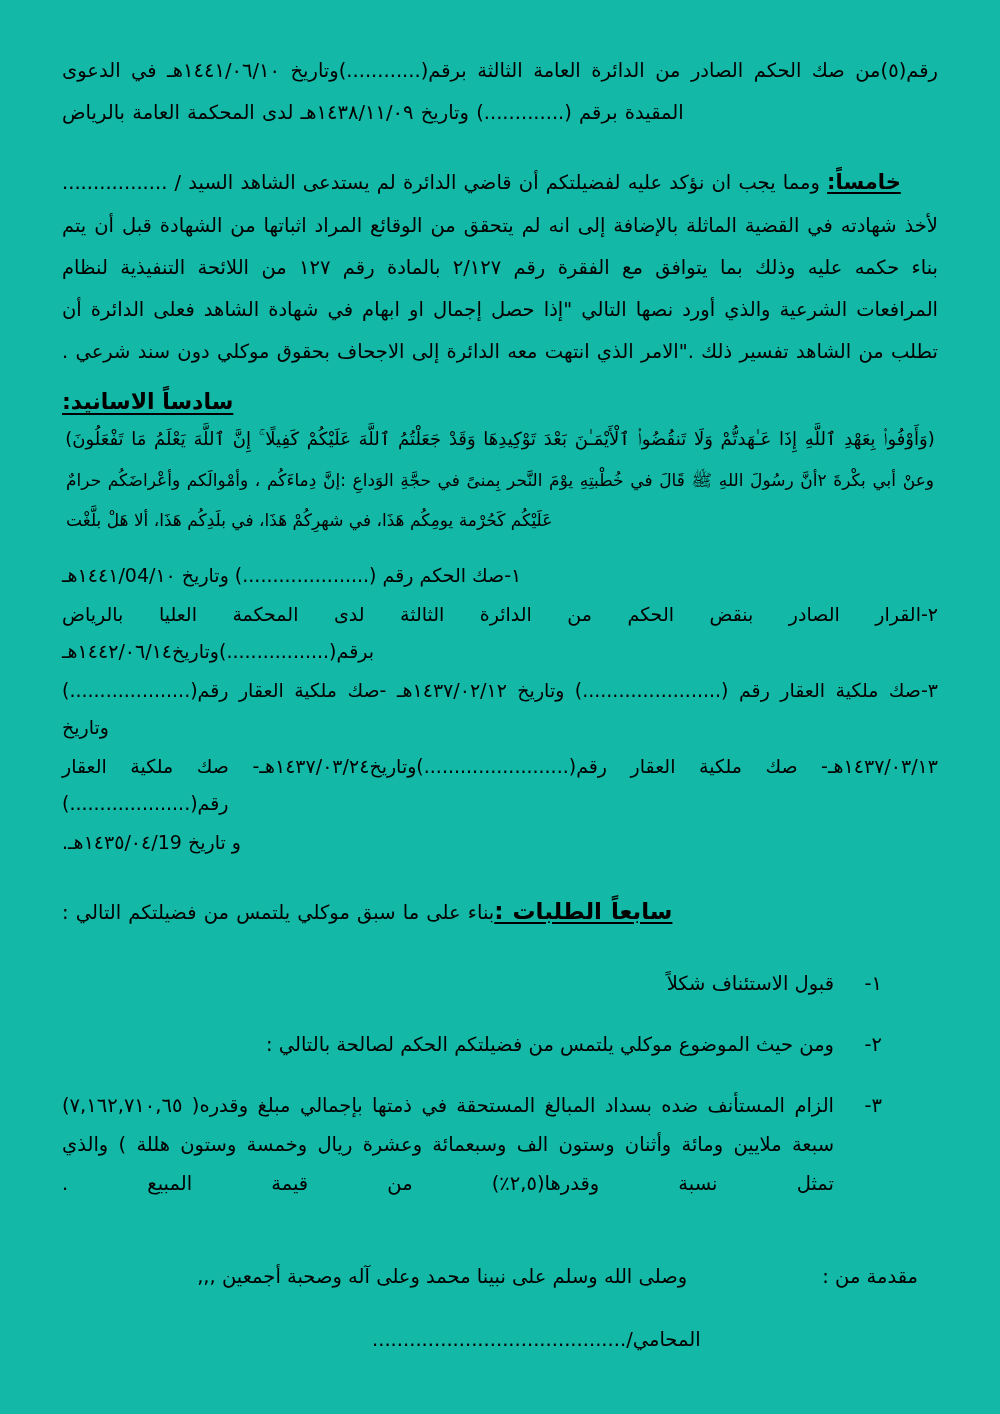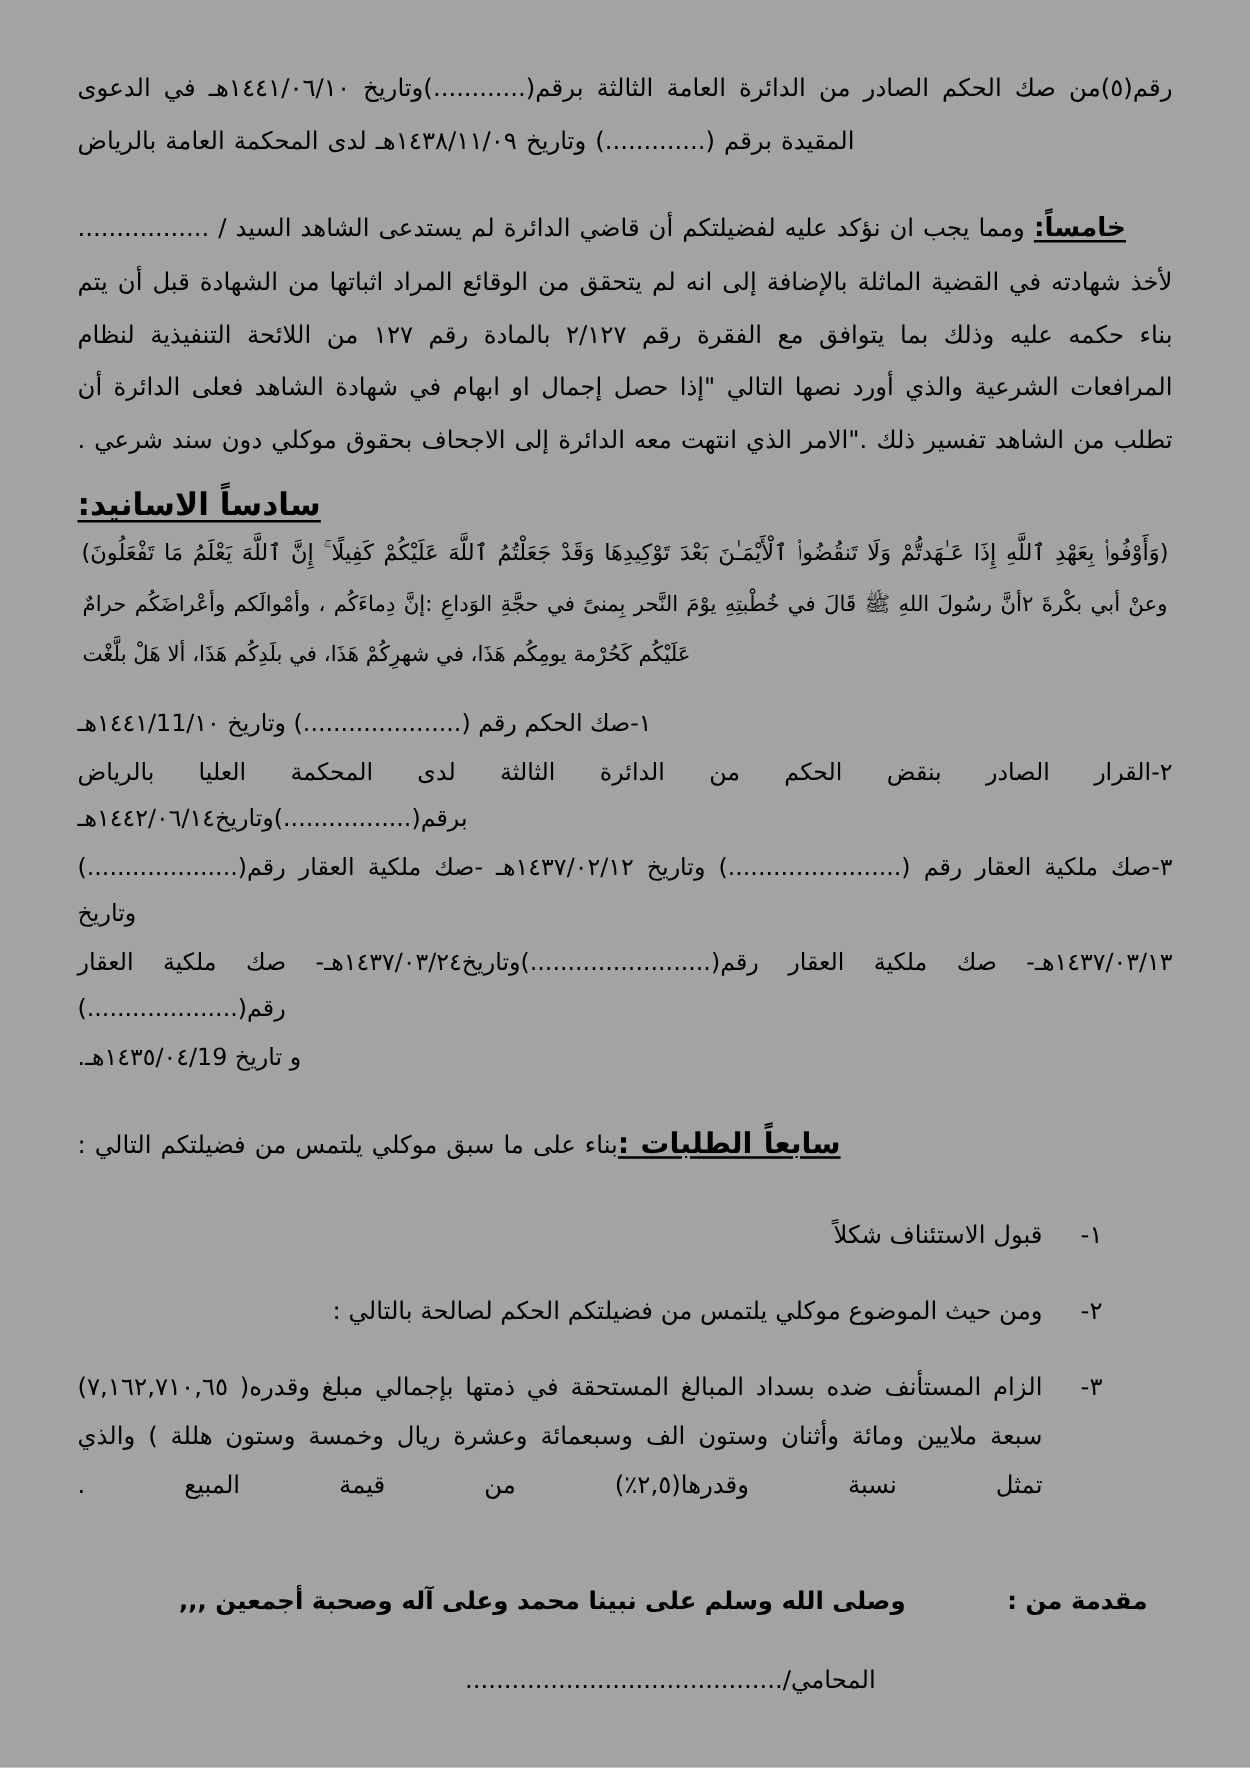--- a/index.html
+++ b/index.html
@@ -15,21 +15,21 @@
     color: #000000;
     direction: rtl;
     position: relative;
     overflow: hidden;
   }
   .page {
     box-sizing: border-box;
     width: 1000px;
     min-height: 1414px;
     padding: 52px 62px 40px 62px;
-    background: #a3a3a3;
+    background: #14b8a6;
   }
 
   
   .para {
     font-size: 19.5px;
     line-height: 1.95;
     text-align: justify;
     text-align-last: left;
     margin: 0 0 4px 0;
     letter-spacing: 0px;
@@ -45,21 +45,21 @@
     font-weight: bold;
     text-decoration: underline;
     text-underline-offset: 3px;
     font-size: 21px;
   }
 
   .section-head {
     font-weight: bold;
     text-decoration: underline;
     text-underline-offset: 4px;
-    font-size: 25px;
+    font-size: 22px;
     text-align: left;
     display: block;
     margin: 0;
   }
   .head-row {
     text-align: left;
     margin: 0 0 6px 0;
   }
 
   .quran {
@@ -121,21 +121,20 @@
   }
   .req-text.short { text-align: right; text-align-last: right; word-spacing: normal;}
 
   .sig-row {
     display: flex;
     flex-direction: row-reverse;
     justify-content: space-between;
     align-items: baseline;
     font-size: 19.5px;
     padding: 0 20px 0 40px;
-    font-weight: bold;
   }
   .sig-left { text-align: left; }
   .sig-center { text-align: center; flex: 1 1 auto; padding-right: 40px;}
   .lawyer-row {
     font-size: 19.5px;
     text-align: left;
     padding: 0 0 0 310px;
   }
   .dots { letter-spacing: 1px; }
 </style>
@@ -168,21 +167,21 @@
 
 
     <p class="quran">(وَأَوْفُوا۟ بِعَهْدِ ٱللَّهِ إِذَا عَـٰهَدتُّمْ وَلَا تَنقُضُوا۟ ٱلْأَيْمَـٰنَ بَعْدَ تَوْكِيدِهَا وَقَدْ جَعَلْتُمُ ٱللَّهَ عَلَيْكُمْ كَفِيلًا ۚ إِنَّ ٱللَّهَ يَعْلَمُ مَا تَفْعَلُونَ)</p>
 
     <p class="hadith">وعنْ أبي بكْرةَ ٢أنَّ رسُولَ اللهِ ﷺ قَالَ في خُطْبتِهِ يوْمَ النَّحر بِمنىً في حجَّةِ الوَداعِ :إنَّ دِماءَكُم ، وأمْوالَكم وأعْراضَكُم حرامٌ</p>
     <p class="hadith second">عَلَيْكُم كَحُرْمة يومِكُم هَذَا، في شهرِكُمْ هَذَا، في بلَدِكُم هَذَا، ألا هَلْ بلَّغْت</p>
 
     <div class="block-gap-sm"></div>
 
     <div>
-      <p class="numbered">١-صك الحكم رقم (.....................) وتاريخ ١٤٤١/11/١٠هـ</p>
+      <p class="numbered">١-صك الحكم رقم (.....................) وتاريخ ١٤٤١/04/١٠هـ</p>
       <p class="numbered justify-both">٢-القرار الصادر بنقض الحكم  من الدائرة الثالثة لدى  المحكمة العليا  بالرياض برقم(.................)وتاريخ١٤٤٢/٠٦/١٤هـ</p>
       <p class="numbered justify-both">٣-صك ملكية العقار رقم (.......................) وتاريخ ١٤٣٧/٠٢/١٢هـ -صك ملكية العقار رقم(....................) وتاريخ</p>
       <p class="numbered justify-both">١٤٣٧/٠٣/١٣هـ- صك ملكية العقار رقم(........................)وتاريخ١٤٣٧/٠٣/٢٤هـ- صك ملكية العقار رقم(....................)</p>
       <p class="numbered">و تاريخ ١٤٣٥/٠٤/19هـ.</p>
     </div>
   </div>
 
   <div class="block-gap"></div>
 
   <div>

